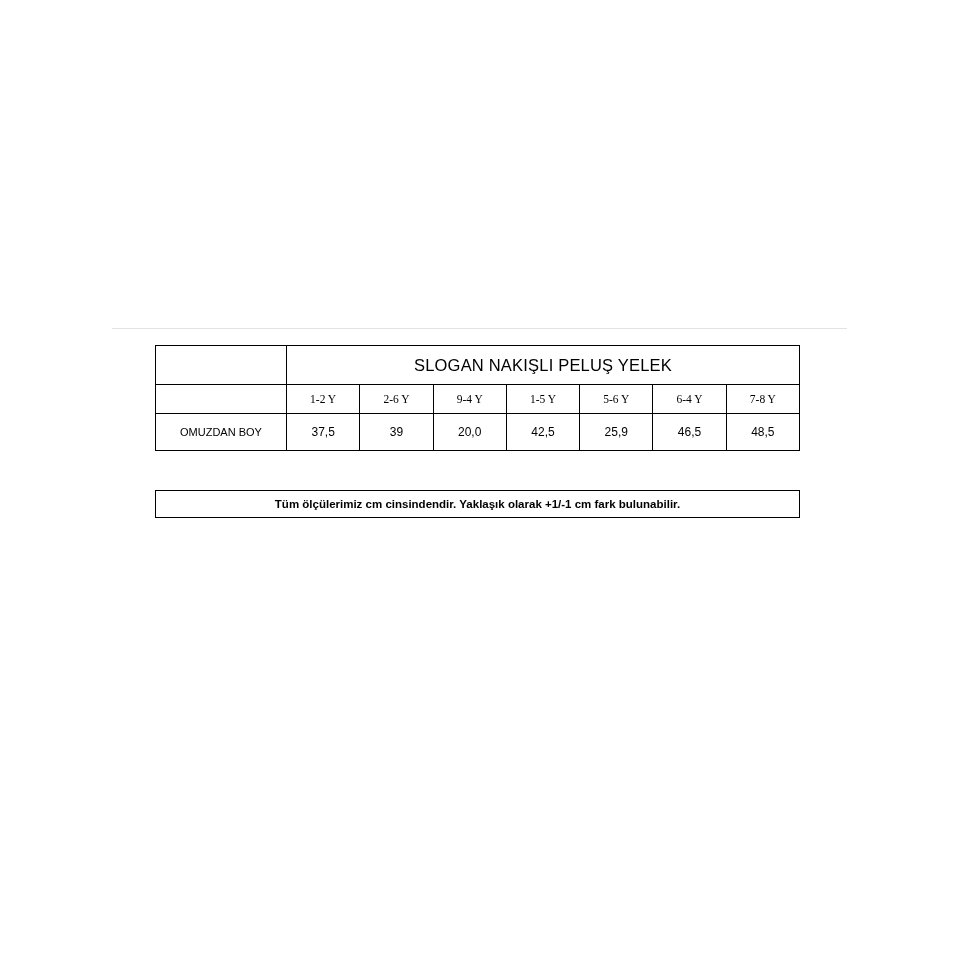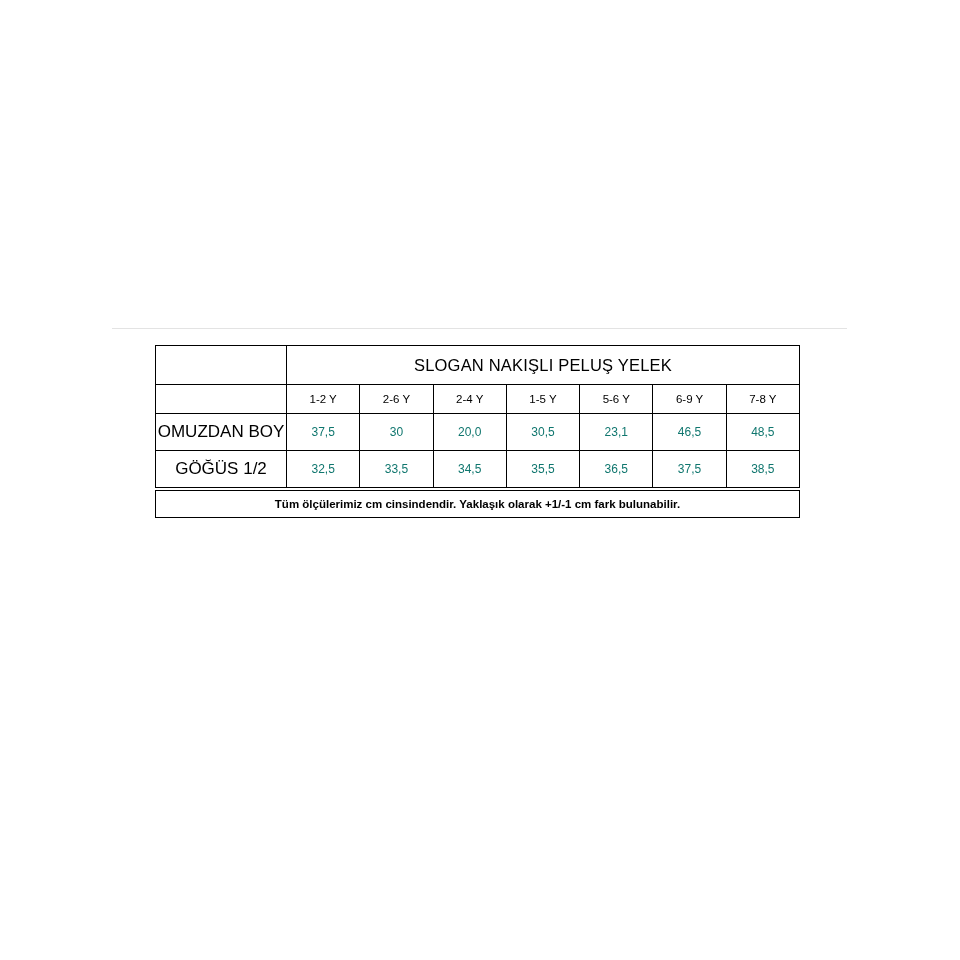--- a/index.html
+++ b/index.html
@@ -67,33 +67,34 @@
 
   .blank-corner {
     width: 130px;
   }
 
   .age-cell {
     height: 28px;
     font-size: 11.5px;
     font-weight: bold;
     color: #000;
+    font-family: Liberation Serif, serif;
   }
 
   .row-head {
     height: 36px;
-    font-size: 17px;
+    font-size: 11px;
     font-weight: bold;
     color: #000;
   }
 
   .value-cell {
     height: 36px;
     font-size: 12px;
-    color: #0f766e;
+    color: #000000;
   }
 
   .note-table {
     position: absolute;
     left: 155px;
     top: 490px;
     width: 645px;
     border-collapse: collapse;
     padding-left: 38px;
   }
@@ -118,45 +119,35 @@
     <table class="size-table">
       <tbody>
         <tr>
           <td class="blank-corner"></td>
           <td class="title-cell" colspan="7">SLOGAN NAKIŞLI PELUŞ  YELEK</td>
         </tr>
         <tr>
           <td class="blank-corner"></td>
           <td class="age-cell">1-2 Y</td>
           <td class="age-cell">2-6 Y</td>
-          <td class="age-cell">2-4 Y</td>
+          <td class="age-cell">9-4 Y</td>
           <td class="age-cell">1-5 Y</td>
           <td class="age-cell">5-6 Y</td>
-          <td class="age-cell">6-9 Y</td>
+          <td class="age-cell">6-4 Y</td>
           <td class="age-cell">7-8 Y</td>
         </tr>
         <tr>
           <td class="row-head">OMUZDAN BOY</td>
           <td class="value-cell">37,5</td>
-          <td class="value-cell">30</td>
+          <td class="value-cell">39</td>
           <td class="value-cell">20,0</td>
-          <td class="value-cell">30,5</td>
-          <td class="value-cell">23,1</td>
+          <td class="value-cell">42,5</td>
+          <td class="value-cell">25,9</td>
           <td class="value-cell">46,5</td>
           <td class="value-cell">48,5</td>
-        </tr>
-        <tr>
-          <td class="row-head">GÖĞÜS 1/2</td>
-          <td class="value-cell">32,5</td>
-          <td class="value-cell">33,5</td>
-          <td class="value-cell">34,5</td>
-          <td class="value-cell">35,5</td>
-          <td class="value-cell">36,5</td>
-          <td class="value-cell">37,5</td>
-          <td class="value-cell">38,5</td>
         </tr>
       </tbody>
     </table>
   </div>
 
   <table class="note-table">
     <tbody>
       <tr>
         <td>Tüm ölçülerimiz cm cinsindendir.  Yaklaşık olarak +1/-1 cm fark bulunabilir.</td>
       </tr>

